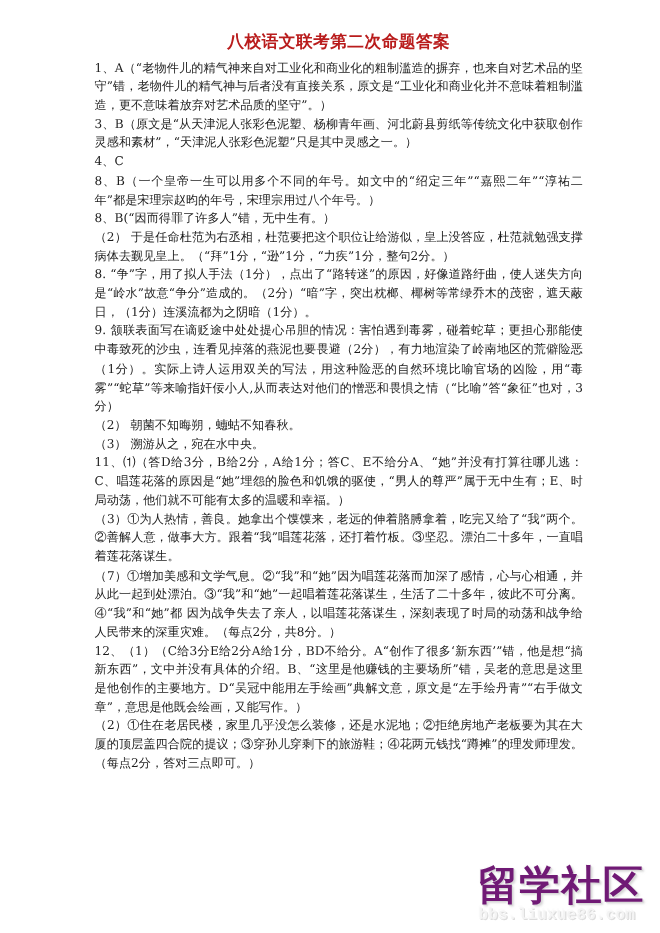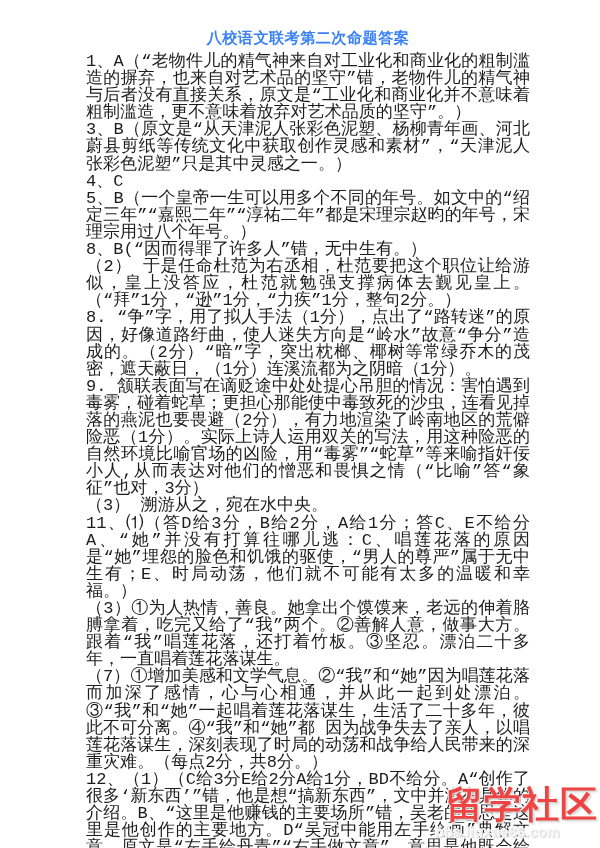--- a/index.html
+++ b/index.html
@@ -30,94 +30,93 @@
     width: 444px;
   }
 
   .doc-title {
     font-size: 15.2px;
     font-weight: bold;
     text-align: center;
     letter-spacing: 0.4px;
     line-height: 20px;
     margin: 0 0 5px 0;
-    color: #3b82f6;
+    color: #b91c1c;
   }
 
   .para {
-    font-size: 17px;
+    font-size: 11px;
     line-height: 17.1px;
     text-align: justify;
     text-justify: inter-ideograph;
     margin: 0;
     letter-spacing: 0.05px;
     color: #1c1c1c;
     word-break: break-all;
-    font-family: Liberation Mono, monospace;
   }
 
   .watermark {
     position: absolute;
     right: 2px;
     bottom: 4px;
     width: 164px;
     height: 60px;
     pointer-events: none;
     user-select: none;
   }
   .wm-main {
     position: absolute;
     left: 0;
     top: 0;
     width: 164px;
     font-size: 37px;
     font-weight: bold;
     line-height: 42px;
     letter-spacing: 1px;
-    color: #ef4444;
+    color: #701a75;
     text-shadow:
        1px 1px 0 #d8d8d8,
       -1px -1px 0 #fbfbfb,
        2px 2px 2px rgba(190,190,190,0.55);
     font-family: "DejaVu Sans", "Liberation Sans", sans-serif;
     white-space: nowrap;
-    text-align: right;
   }
   .wm-sub {
     position: absolute;
     left: 1px;
     top: 40px;
     font-size: 14.5px;
     font-weight: bold;
     letter-spacing: 0.2px;
     color: #f4f4f4;
     text-shadow:
        1px 1px 0 #dcdcdc,
       -1px -1px 0 #fcfcfc;
-    font-family: Liberation Sans, sans-serif;
+    font-family: Liberation Mono, monospace;
     white-space: nowrap;
   }
 </style>
 </head>
 <body>
 
 <div id="page">
 
   <div id="content">
 
     <h1 class="doc-title">八校语文联考第二次命题答案</h1>
 
     <p class="para">1、A（“老物件儿的精气神来自对工业化和商业化的粗制滥造的摒弃，也来自对艺术品的坚守”错，老物件儿的精气神与后者没有直接关系，原文是“工业化和商业化并不意味着粗制滥造，更不意味着放弃对艺术品质的坚守”。）</p>
     <p class="para">3、B（原文是“从天津泥人张彩色泥塑、杨柳青年画、河北蔚县剪纸等传统文化中获取创作灵感和素材”，“天津泥人张彩色泥塑”只是其中灵感之一。）</p>
     <p class="para">4、C</p>
-    <p class="para">5、B（一个皇帝一生可以用多个不同的年号。如文中的“绍定三年”“嘉熙二年”“淳祐二年”都是宋理宗赵昀的年号，宋理宗用过八个年号。）</p>
+    <p class="para">8、B（一个皇帝一生可以用多个不同的年号。如文中的“绍定三年”“嘉熙二年”“淳祐二年”都是宋理宗赵昀的年号，宋理宗用过八个年号。）</p>
     <p class="para">8、B(“因而得罪了许多人”错，无中生有。）</p>
     <p class="para">（2） 于是任命杜范为右丞相，杜范要把这个职位让给游似，皇上没答应，杜范就勉强支撑病体去觐见皇上。（“拜”1分，“逊”1分，“力疾”1分，整句2分。）</p>
     <p class="para">8. “争”字，用了拟人手法（1分），点出了“路转迷”的原因，好像道路纡曲，使人迷失方向是“岭水”故意“争分”造成的。（2分）“暗”字，突出枕榔、椰树等常绿乔木的茂密，遮天蔽日，（1分）连溪流都为之阴暗（1分）。</p>
     <p class="para">9. 颔联表面写在谪贬途中处处提心吊胆的情况：害怕遇到毒雾，碰着蛇草；更担心那能使中毒致死的沙虫，连看见掉落的燕泥也要畏避（2分），有力地渲染了岭南地区的荒僻险恶（1分）。实际上诗人运用双关的写法，用这种险恶的自然环境比喻官场的凶险，用“毒雾”“蛇草”等来喻指奸佞小人,从而表达对他们的憎恶和畏惧之情（“比喻”答“象征”也对，3分）</p>
+    <p class="para">（2） 朝菌不知晦朔，蟪蛄不知春秋。</p>
     <p class="para">（3） 溯游从之，宛在水中央。</p>
     <p class="para">11、⑴（答D给3分，B给2分，A给1分；答C、E不给分A、“她”并没有打算往哪儿逃：C、唱莲花落的原因是“她”埋怨的脸色和饥饿的驱使，“男人的尊严”属于无中生有；E、时局动荡，他们就不可能有太多的温暖和幸福。）</p>
     <p class="para">（3）①为人热情，善良。她拿出个馍馍来，老远的伸着胳膊拿着，吃完又给了“我”两个。②善解人意，做事大方。跟着“我”唱莲花落，还打着竹板。③坚忍。漂泊二十多年，一直唱着莲花落谋生。</p>
     <p class="para">（7）①增加美感和文学气息。②“我”和“她”因为唱莲花落而加深了感情，心与心相通，并从此一起到处漂泊。③“我”和“她”一起唱着莲花落谋生，生活了二十多年，彼此不可分离。④“我”和“她”都 因为战争失去了亲人，以唱莲花落谋生，深刻表现了时局的动荡和战争给人民带来的深重灾难。（每点2分，共8分。）</p>
     <p class="para">12、（1）（C给3分E给2分A给1分，BD不给分。A“创作了很多‘新东西’”错，他是想“搞新东西”，文中并没有具体的介绍。B、“这里是他赚钱的主要场所”错，吴老的意思是这里是他创作的主要地方。D“吴冠中能用左手绘画”典解文意，原文是“左手绘丹青”“右手做文章”，意思是他既会绘画，又能写作。）</p>
     <p class="para">（2）①住在老居民楼，家里几乎没怎么装修，还是水泥地；②拒绝房地产老板要为其在大厦的顶层盖四合院的提议；③穿孙儿穿剩下的旅游鞋；④花两元钱找“蹲摊”的理发师理发。（每点2分，答对三点即可。）</p>
 
   </div>
 
   <div class="watermark">

